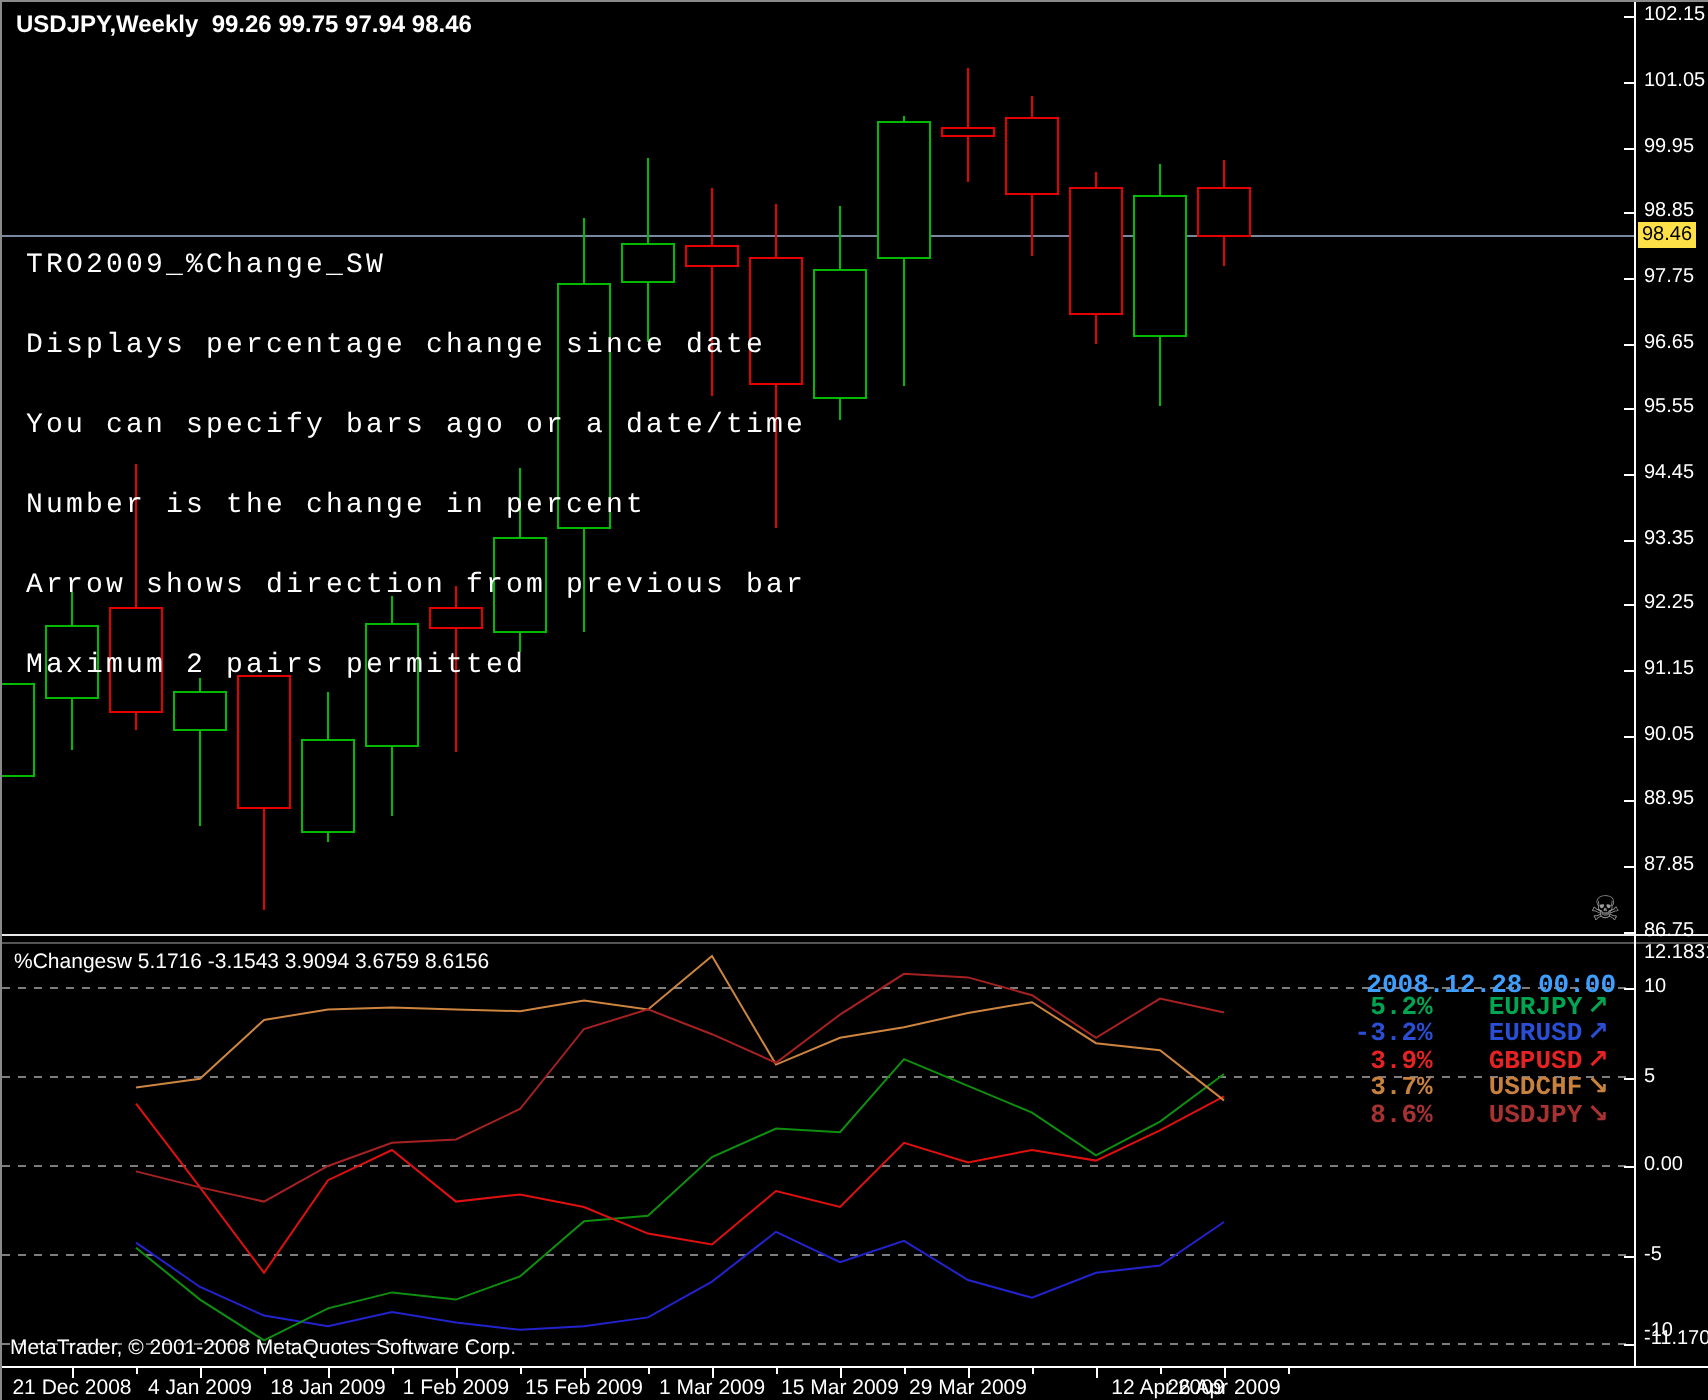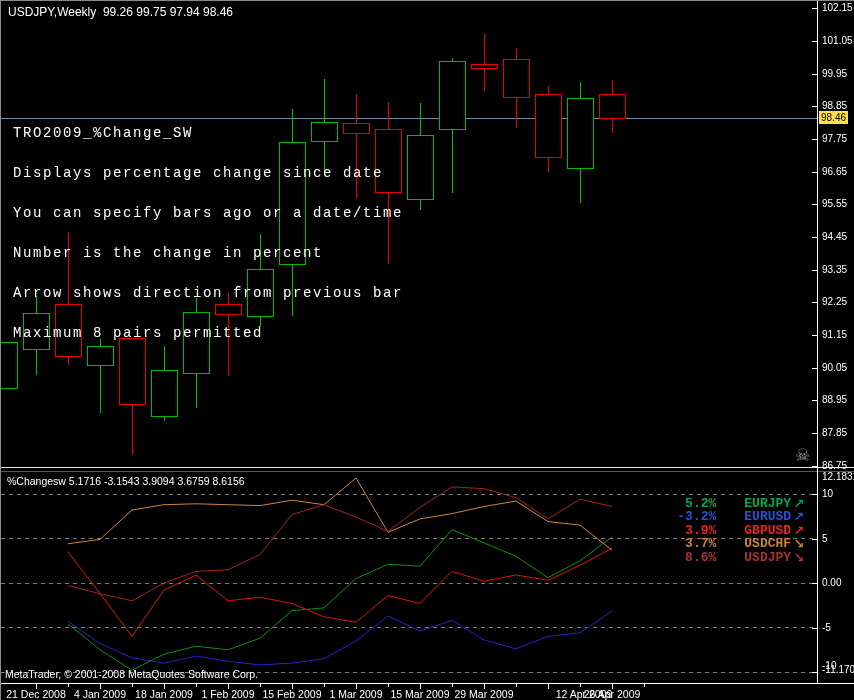--- a/index.html
+++ b/index.html
@@ -5,21 +5,21 @@
   html,body{margin:0;padding:0;background:#000;}
   .screen{
     position:relative;width:854px;height:700px;background:#000;overflow:hidden;
     font-family:"Liberation Sans",sans-serif;color:#fff;
     border-top:1px solid #8a8a8a;border-left:1px solid #8a8a8a;box-sizing:border-box;
   }
   svg{position:absolute;left:0;display:block;}
   #main-svg{top:0;}
   #ind-svg{top:472px;}
   .chart-title{
-    position:absolute;left:7px;top:4px;font-size:12px;font-weight:400;color:#fff;white-space:pre;
+    position:absolute;left:7px;top:4px;font-size:12px;font-weight:700;color:#fff;white-space:pre;
   }
   .annotation-line{
     position:absolute;left:12px;font-family:"Liberation Mono",monospace;
     font-size:14px;letter-spacing:1.6px;color:#fff;white-space:pre;z-index:5;
   }
   #skull{position:absolute;left:794px;top:444px;font-family:"DejaVu Sans",sans-serif;
     font-size:17px;color:#9a9a9a;z-index:4;}
   .axis-vline{position:absolute;left:816px;top:0;width:1px;height:682px;background:#ffffff;z-index:6;}
   .ptick{position:absolute;left:811px;width:5px;height:1px;background:#ffffff;z-index:6;}
   .plabel{position:absolute;left:821px;width:34px;font-size:10px;color:#fff;z-index:6;white-space:nowrap;}
@@ -144,28 +144,29 @@
       <polyline points="67,112.7 99,120.7 131,127.8 163,110.0 195,98.4 227,96.7 259,81.5 291,41.5 323,31.7 355,44.1 387,58.4 419,34.3 451,13.9 483,15.7 515,24.6 547,45.9 579,26.3 611,33.3" fill="none" stroke="#a62121" stroke-width="1" shape-rendering="auto"></polyline>
     </svg>
 
   <div class="chart-title">USDJPY,Weekly  99.26 99.75 97.94 98.46</div>
   <div id="annotations">
       <div class="annotation-line" style="top: 124px;">TRO2009_%Change_SW</div>
       <div class="annotation-line" style="top: 164px;">Displays percentage change since date</div>
       <div class="annotation-line" style="top: 204px;">You can specify bars ago or a date/time</div>
       <div class="annotation-line" style="top: 244px;">Number is the change in percent</div>
       <div class="annotation-line" style="top: 284px;">Arrow shows direction from previous bar</div>
-      <div class="annotation-line" style="top: 324px;">Maximum 8 pairs permitted</div>
+      <div class="annotation-line" style="top: 324px;">Maximum 2 pairs permitted</div>
     </div>
   <div id="skull">☠</div>
 
   <div class="splitter-a"></div>
   <div class="splitter-b"></div>
 
   <div id="ind-title">%Changesw 5.1716 -3.1543 3.9094 3.6759 8.6156</div>
+  <div id="ind-date" style="color: rgb(63, 159, 255);">2008.12.28 00:00</div>
   <div id="ind-rows">
       <div class="ind-row" style="top: 496px; color: rgb(0, 166, 81);"><span class="pct">5.2%</span><span class="pair">EURJPY</span><span class="arr">↗</span></div>
       <div class="ind-row" style="top: 509.4px; color: rgb(42, 79, 214);"><span class="pct">-3.2%</span><span class="pair">EURUSD</span><span class="arr">↗</span></div>
       <div class="ind-row" style="top: 522.8px; color: rgb(230, 34, 34);"><span class="pct">3.9%</span><span class="pair">GBPUSD</span><span class="arr">↗</span></div>
       <div class="ind-row" style="top: 536.2px; color: rgb(200, 129, 63);"><span class="pct">3.7%</span><span class="pair">USDCHF</span><span class="arr">↘</span></div>
       <div class="ind-row" style="top: 549.6px; color: rgb(168, 50, 50);"><span class="pct">8.6%</span><span class="pair">USDJPY</span><span class="arr">↘</span></div>
     </div>
 
   <div class="axis-vline"></div>
   <div id="price-axis">

